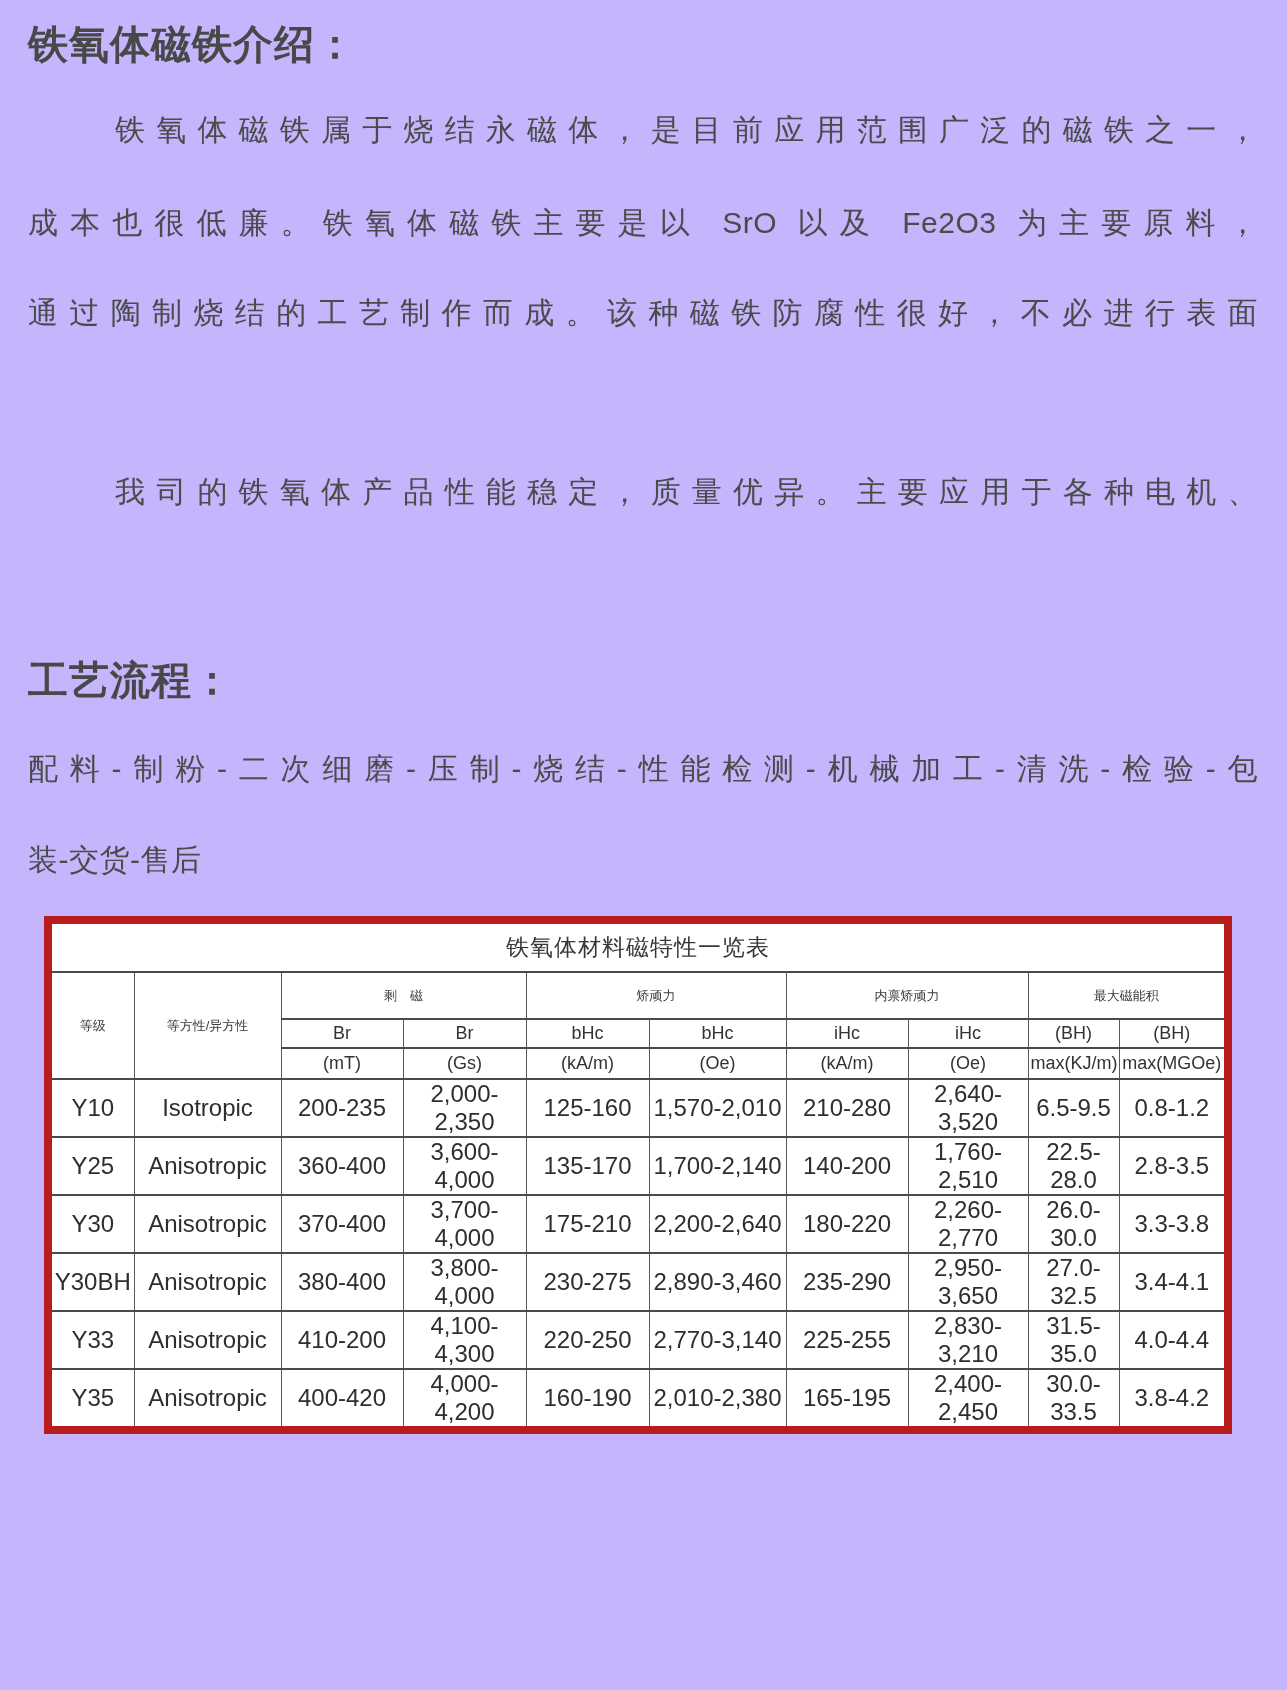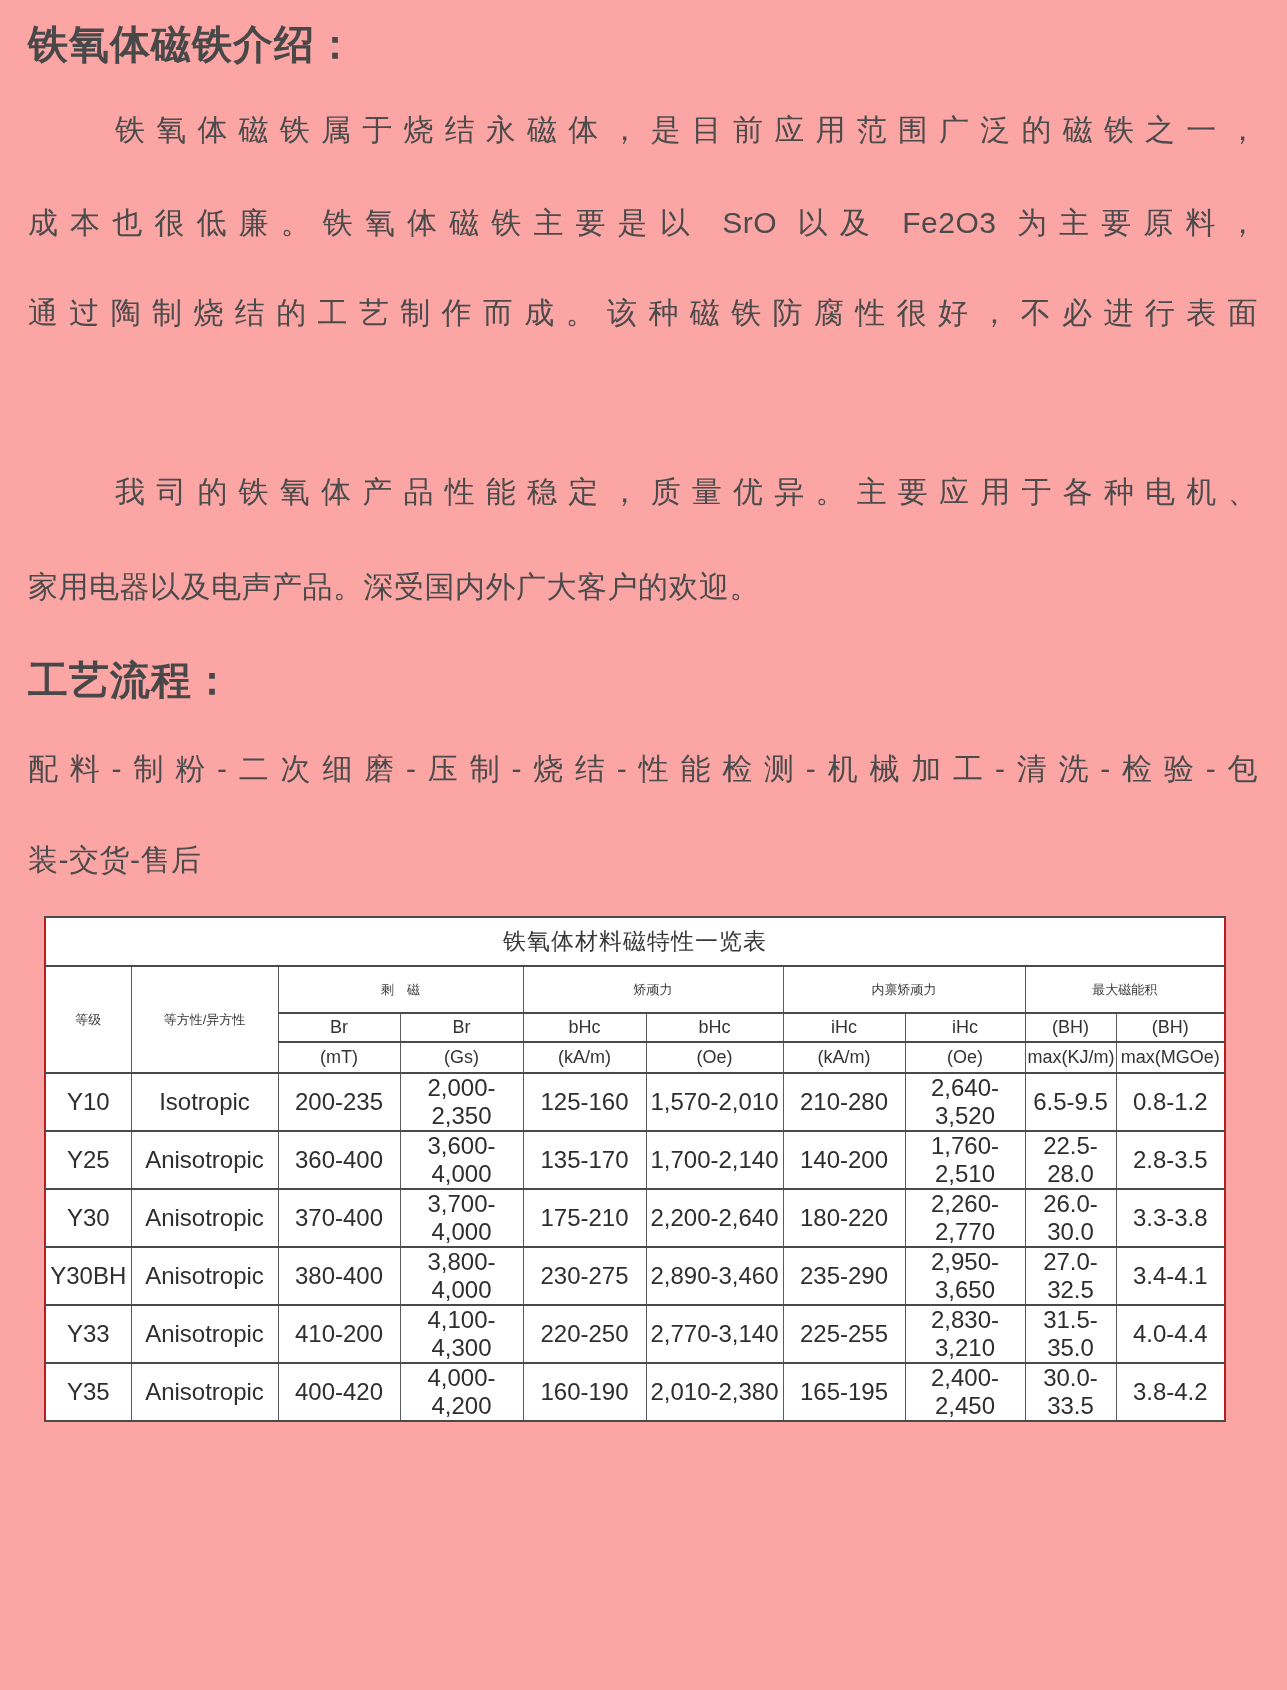--- a/index.html
+++ b/index.html
@@ -4,21 +4,21 @@
 <style>
   html, body {
     margin: 0;
     padding: 0;
     background: #ffffff;
   }
   .page {
     position: relative;
     width: 1287px;
     height: 1690px;
-    background: #fca5a5;
+    background: #c4b5fd;
     font-family: "Liberation Sans", "DejaVu Sans", sans-serif;
     overflow: hidden;
   }
   
   .tl {
     position: absolute;
     left: 28px;
     width: 1230px;
     line-height: 1.05;
     color: #4b4b4b;
@@ -54,21 +54,21 @@
   table.spec td {
     border-left: 1px solid #5a5a5a;
     border-right: 1px solid #5a5a5a;
     border-top: 2px solid #4a4a4a;
     border-bottom: 2px solid #4a4a4a;
     text-align: center;
     vertical-align: middle;
     padding: 0 2px;
     overflow: hidden;
   }
-  table.spec { border: 2px solid #b91c1c; }
+  table.spec { border: 8px solid #b91c1c; }
   .titlerow td {
     height: 47px;
     font-size: 23px;
     letter-spacing: 1px;
     color: #383838;
   }
   .grouprow td { height: 45px; font-size: 13px; }
   .hz { font-size: 19px; color: #3a3a3a; }
   .subrow td { height: 27px; font-size: 18px; border-top: 1px solid #6a6a6a; border-bottom: 1px solid #6a6a6a; }
   .unitrow td { height: 29px; font-size: 18px; border-bottom: 3px solid #3d3d3d; }
@@ -77,21 +77,20 @@
 </head>
 <body>
 
 <div class="page">
 
   <div class="tl doc-title" style="top:23px">铁氧体磁铁介绍：</div>
   <div class="tl body-line jfull indent" style="top:114px">铁氧体磁铁属于烧结永磁体，是目前应用范围广泛的磁铁之一，</div>
   <div class="tl body-line jfull" style="top:207px">成本也很低廉。铁氧体磁铁主要是以 SrO 以及 Fe2O3 为主要原料，</div>
   <div class="tl body-line jfull" style="top:297px">通过陶制烧结的工艺制作而成。该种磁铁防腐性很好，不必进行表面</div>
   <div class="tl body-line jfull indent" style="top:476px">我司的铁氧体产品性能稳定，质量优异。主要应用于各种电机、</div>
-  <div class="tl body-line" style="top:571px">家用电器以及电声产品。深受国内外广大客户的欢迎。</div>
 
   <div class="tl doc-title" style="top:659px">工艺流程：</div>
   <div class="tl body-line jfull" style="top:753px">配料-制粉-二次细磨-压制-烧结-性能检测-机械加工-清洗-检验-包</div>
   <div class="tl body-line" style="top:844px">装-交货-售后</div>
 
   <table class="spec">
     <colgroup>
       <col style="width:86px">
         <col style="width:147px">
       <col style="width:122px">

